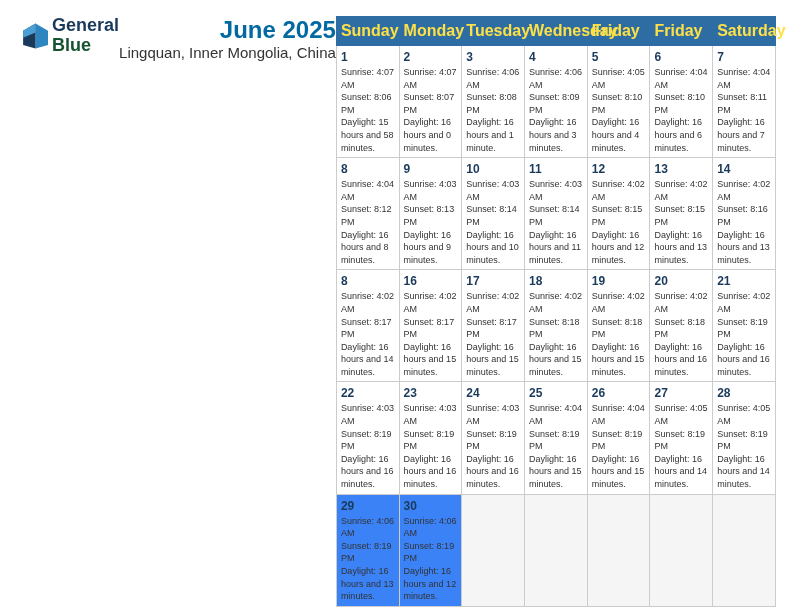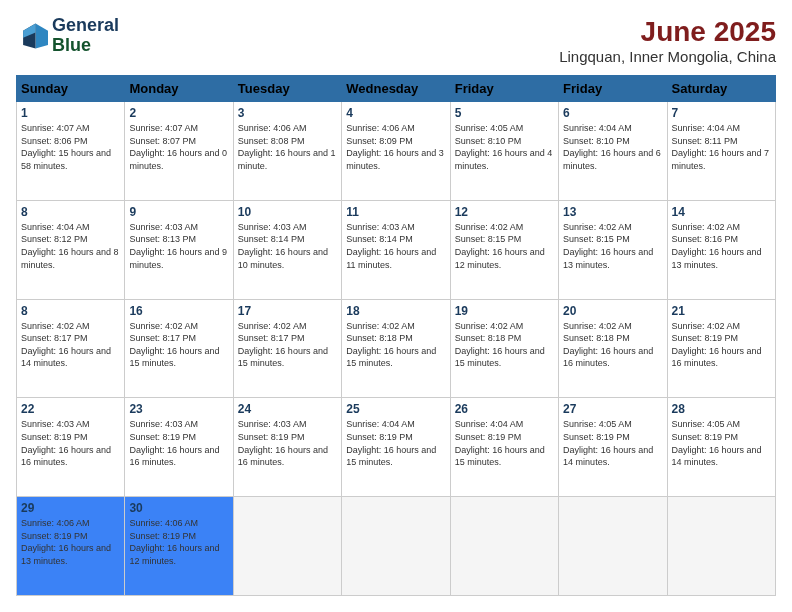--- a/index.html
+++ b/index.html
@@ -8,21 +8,20 @@
       background: #fff;
       width: 792px;
       height: 612px;
       overflow: hidden;
     }
     .page {
       width: 792px;
       height: 612px;
       padding: 16px;
       display: flex;
-      flex-direction: column;
     }
     .header {
       display: flex;
       justify-content: space-between;
       align-items: flex-start;
       margin-bottom: 10px;
     }
     .logo {
       display: flex;
       align-items: center;
@@ -35,39 +34,39 @@
       line-height: 1.1;
     }
     .logo-icon {
       width: 32px;
       height: 32px;
     }
     .title-block {
       text-align: right;
     }
     .month-title {
-      font-size: 28px;
-      font-weight: bold;
-      color: #7f1d1d;
+      font-size: 24px;
+      font-weight: bold;
+      color: #0369a1;
     }
     .subtitle {
       font-size: 15px;
       color: #333;
     }
     .calendar {
       flex: 1;
       border: 1px solid #ccc;
       border-collapse: collapse;
       width: 100%;
       table-layout: fixed;
     }
     .calendar th {
       background: #2e6da4;
-      color: #000000;
-      font-size: 13px;
+      color: #fde047;
+      font-size: 16px;
       font-weight: bold;
       padding: 5px 4px;
       text-align: left;
       border: 1px solid #2e6da4;
     }
     .calendar td {
       border: 1px solid #ccc;
       vertical-align: top;
       padding: 4px 4px 3px 4px;
       font-size: 9.5px;

